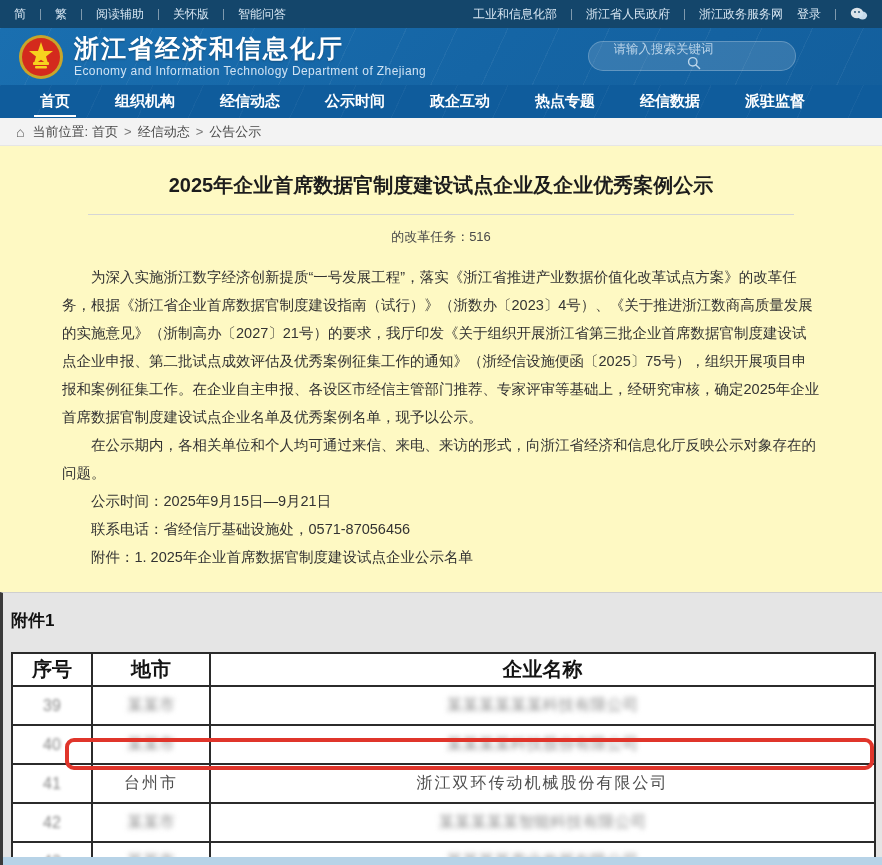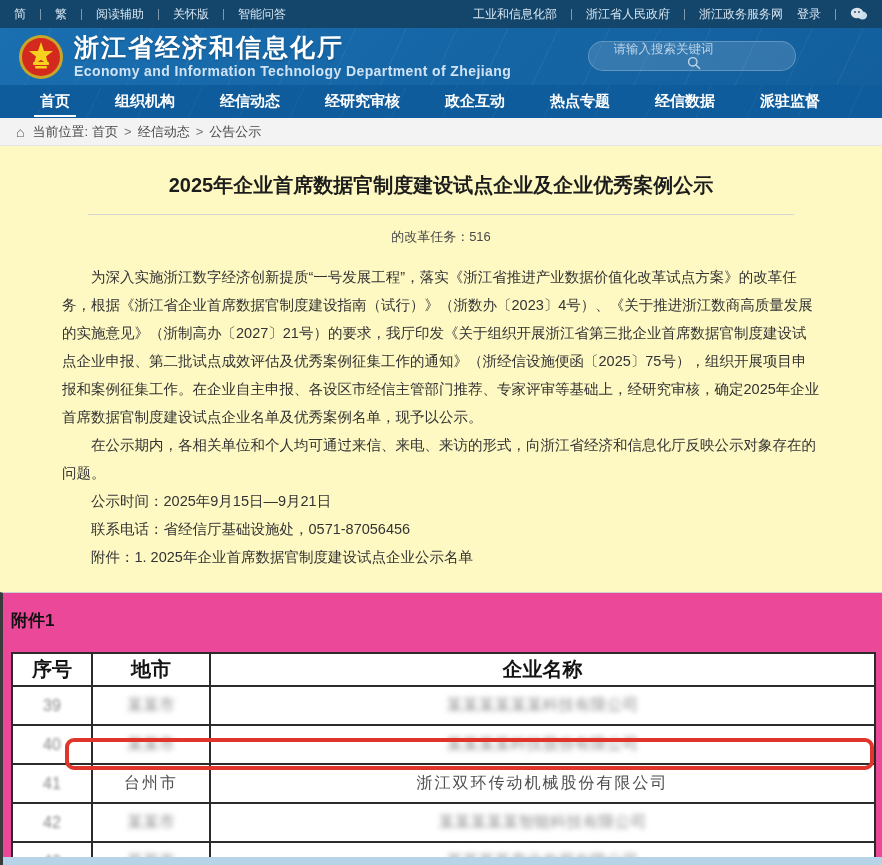--- a/index.html
+++ b/index.html
@@ -15,21 +15,21 @@
 
   
   .header { height:57px; background:linear-gradient(135deg,#1a6fb0 0%,#1565a5 55%,#135f9d 100%);
     position:relative; display:flex; align-items:center; padding:0 18px; overflow:hidden; }
   .header::before { content:""; position:absolute; inset:0;
     background:repeating-linear-gradient(115deg, rgba(255,255,255,.05) 0 1px, transparent 1px 46px); }
   .emblem { width:46px; height:46px; flex:0 0 auto; margin-right:10px; position:relative; z-index:1; }
   .htitles { position:relative; z-index:1; }
   .htitle { color:#fff; font-size:25px; font-weight:bold; letter-spacing:2px; line-height:27px;
     text-shadow:0 1px 2px rgba(0,0,0,.25); }
-  .hsub { color:#cfe3f4; font-size:14px; letter-spacing:.4px; margin-top:2px;font-weight:bold; }
+  .hsub { color:#cfe3f4; font-size:12px; letter-spacing:.4px; margin-top:2px; }
   .searchbox { position:absolute; right:86px; top:13px; width:208px; height:30px;
     background:rgba(255,255,255,.14); border:1px solid rgba(255,255,255,.22); border-radius:15px;
     display:flex; align-items:center; padding:0 10px 0 14px; z-index:2;flex-direction:column; }
   .searchbox input { flex:1; background:transparent; border:none; outline:none; color:#eaf3fa;
     font-size:12.5px; }
   .searchbox input::placeholder { color:#b9d3e8; }
   .mag { width:16px; height:16px; cursor:pointer; }
 
   
   .nav { height:33px; background:#0f5c9c; display:flex; align-items:center; gap:41px;
@@ -50,21 +50,21 @@
 
   
   .article { height:446px; background:#fef9c3; overflow:hidden; }
   .atitle { margin-top:26px; text-align:center; font-size:20px; font-weight:bold; color:#1d1d1d; }
   .divider { width:706px; margin:15px auto 0; border-top:1px solid #d6d6d6; }
   .views { margin-top:13px; text-align:center; font-size:13px; color:#4a4a4a; }
   .abody { margin-top:17px; padding:0 62px; font-size:14.5px; line-height:28px; color:#333; }
   .abody p { text-indent:2em; }
 
   
-  .attach { position:relative; height:273px; background:#ec4899; border-top:1px solid #cfcfcf;
+  .attach { position:relative; height:273px; background:#e5e5e5; border-top:1px solid #cfcfcf;
     border-left:3px solid #3a3a3a; overflow:hidden; padding:0 6px 0 8px; }
   .attach-label { margin-top:16px; font-size:17px; font-weight:bold; color:#111; }
   .attach-title { margin-top:9px; text-align:center; font-size:23px; font-weight:bold; color:#141414;
     letter-spacing:1px; }
   .atable-wrap { position:relative; margin-top:20px; }
   table.alist { width:100%; border-collapse:collapse; table-layout:fixed; background:#fff; }
   table.alist th, table.alist td { border:2px solid #2b2b2b; text-align:center; overflow:hidden;
     white-space:nowrap; }
   table.alist th { height:33px; font-size:20px; font-weight:bold; color:#141414; }
   table.alist td { height:39px; font-size:16px; }
@@ -130,21 +130,21 @@
       <circle cx="6.6" cy="6.6" r="4.8" fill="none" stroke="#bcd6ea" stroke-width="1.6"></circle>
       <line x1="10.2" y1="10.2" x2="14.4" y2="14.4" stroke="#bcd6ea" stroke-width="1.6" stroke-linecap="round"></line>
     </svg>
   </div>
 </div>
 
 <div class="nav">
   <div class="item active">首页</div>
   <div class="item">组织机构</div>
   <div class="item">经信动态</div>
-  <div class="item">经研究审核</div>
+  <div class="item">公示时间</div>
   <div class="item">政企互动</div>
   <div class="item">热点专题</div>
   <div class="item">经信数据</div>
   <div class="item">派驻监督</div>
 </div>
 
 <div class="crumbbar">
   <span class="home">⌂</span>
   <span>当前位置:</span>
   <a>首页</a>

